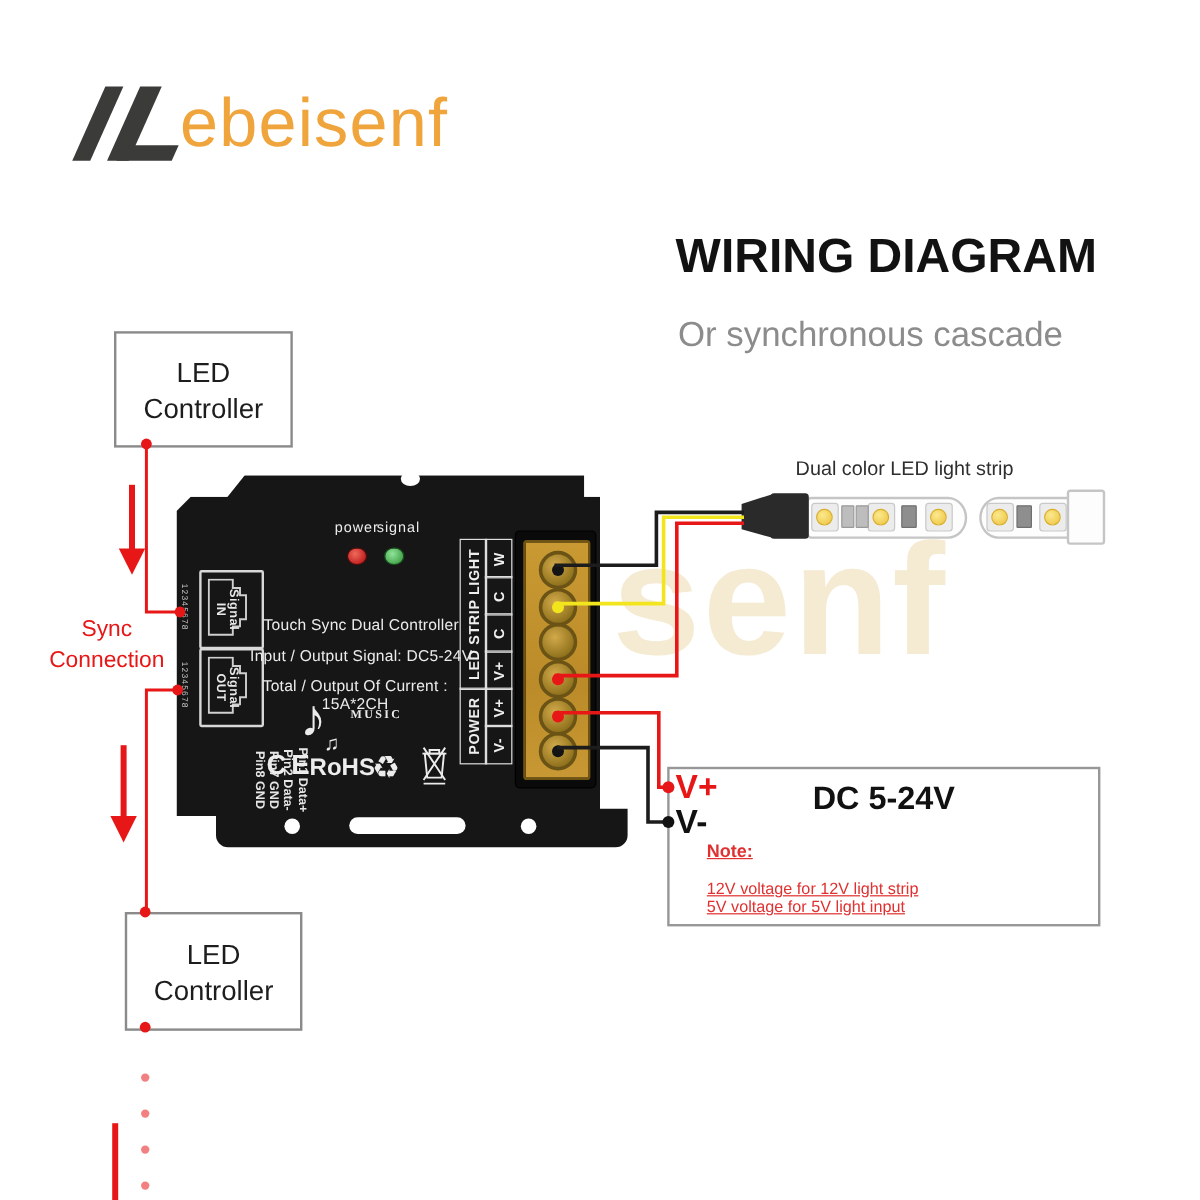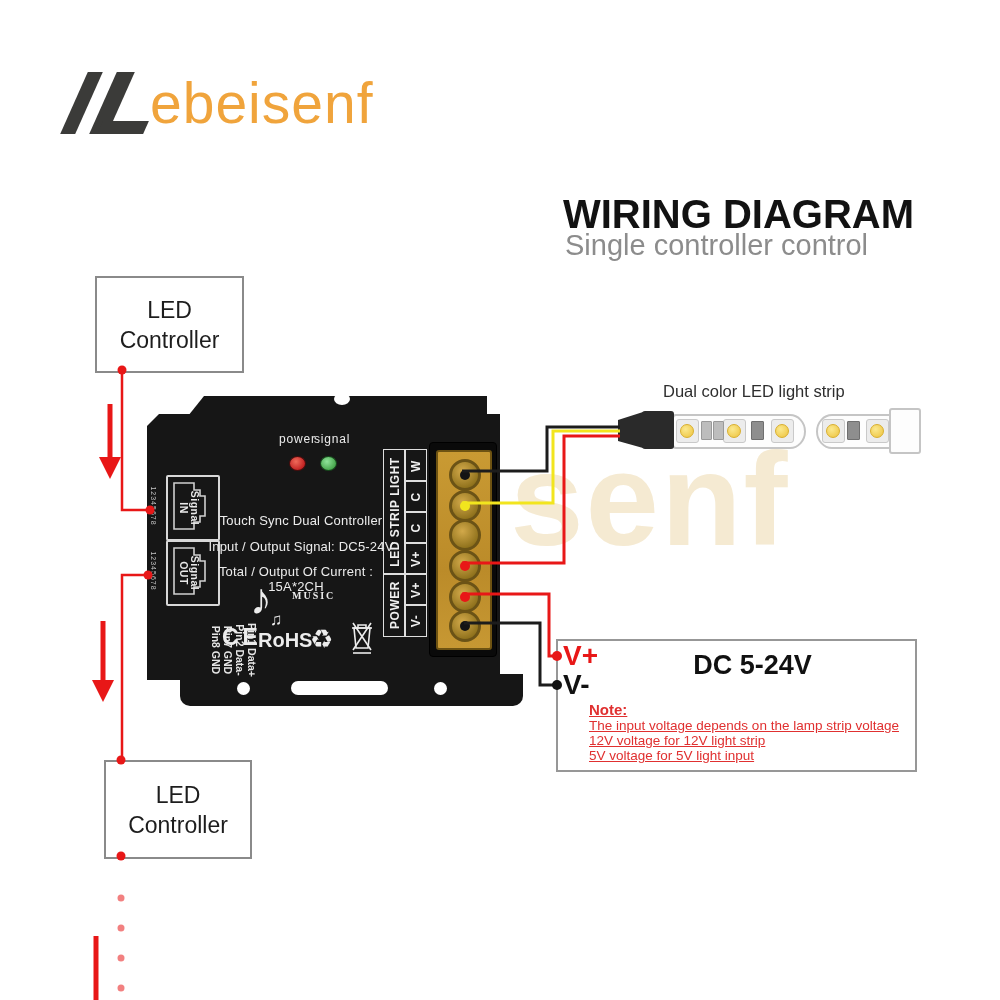--- a/index.html
+++ b/index.html
@@ -46,47 +46,51 @@
          background:radial-gradient(circle at 40% 35%,#d2a94a,#8f711c 75%);border:3px solid #6b5316;}
   .screw-core{position:absolute;left:8px;top:8px;width:10px;height:10px;border-radius:50%;}
   
   .strip-seg{position:absolute;background:#fdfdfd;border:2px solid #c5c5c5;z-index:3;}
   .chip{position:absolute;width:21px;height:22px;background:#ececec;border:1.5px solid #c9c9c9;border-radius:3px;z-index:3;}
   .chip i{position:absolute;left:3px;top:3.5px;width:12px;height:12px;border-radius:50%;display:block;
           background:radial-gradient(circle at 38% 35%,#fbe98e,#edc23c);border:1px solid #d9af2e;}
   .res{position:absolute;z-index:3;border-radius:1px;}
   
   .psu-box{position:absolute;left:556px;top:639px;width:357px;height:129px;border:2px solid #979797;background:#fff;z-index:3;}
-  .psu-title{position:absolute;width:100%;text-align:center;font-size:27px;font-weight:bold;color:#111;padding-left:16px;}
+  .psu-title{position:absolute;width:100%;text-align:center;font-size:27px;font-weight:bold;color:#111;}
   .note-red{color:var(--note_red);text-decoration:underline;}
   .vlabel{position:absolute;font-size:28px;font-weight:bold;z-index:7;}
   #wires{position:absolute;left:0;top:0;z-index:6;pointer-events:none;}
 </style>
 </head>
 <body>
 
 <div id="canvas">
 
   <div class="watermark" style="left:238px;top:424px;">ebeisenf</div>
 
   <div>
     <div class="logo-bar" style="left:74px;top:72px;width:15px;height:62px;"></div>
     <div class="logo-bar" style="left:103px;top:72px;width:18px;height:62px;"></div>
     <div class="logo-bar" style="left:100px;top:121px;width:46px;height:13px;"></div>
     <div class="logo-text" style="left:150px;top:70px;">ebeisenf</div>
   </div>
 
   <div class="title" style="left:563px;top:192px;">WIRING DIAGRAM</div>
-  <div class="subtitle" style="left:565px;top:229px;">Single controller control</div>
+  <div class="subtitle" style="left:565px;top:263px;">Or synchronous cascade</div>
 
   <div class="ctrl-box" style="left:95px;top:276px;width:145px;height:93px;">
     <div>LED</div>
     <div>Controller</div>
   </div>
 
+  <div class="sync-label" style="left:33px;top:512px;width:112px;">
+    <div>Sync</div>
+    <div>Connection</div>
+  </div>
 
   <div class="ctrl-box" style="left:104px;top:760px;width:144px;height:95px;">
     <div>LED</div>
     <div>Controller</div>
   </div>
 
   <div class="dev dev-tab abs"></div>
   <div class="dev-notch abs"></div>
   <div class="dev dev-body abs"></div>
   <div class="dev dev-flange abs"></div>
@@ -221,21 +225,20 @@
       <i></i>
     </div>
   <div class="res" style="left:701px;top:421px;width:9px;height:17px;background:#bdbdbd;border:1px solid #9a9a9a;"></div>
   <div class="res" style="left:713px;top:421px;width:9px;height:17px;background:#bdbdbd;border:1px solid #9a9a9a;"></div>
   <div class="res" style="left:751px;top:421px;width:11px;height:17px;background:#8e8e8e;border:1px solid #6f6f6f;"></div>
   <div class="res" style="left:847px;top:421px;width:11px;height:17px;background:#8e8e8e;border:1px solid #6f6f6f;"></div>
 
   <div class="psu-box">
     <div class="psu-title" style="top:9px;">DC 5-24V</div>
     <div class="note-red" style="position:absolute;left:31px;top:60px;font-size:15px;font-weight:bold;">Note:</div>
-    <div class="note-red" style="position:absolute;left:31px;top:77px;font-size:13.5px;">The input voltage depends on the lamp strip voltage</div>
     <div class="note-red" style="position:absolute;left:31px;top:92px;font-size:13.5px;">12V voltage for 12V light strip</div>
     <div class="note-red" style="position:absolute;left:31px;top:107px;font-size:13.5px;">5V voltage for 5V light input</div>
   </div>
   <div class="vlabel" style="left:563px;top:640px;color:var(--accent_red);">V+</div>
   <div class="vlabel" style="left:563px;top:669px;color:#111;">V-</div>
 
   <svg id="wires" width="1000" height="1000">
 
     <polyline points="122,370 122,510 150,510" fill="none" style="stroke:var(--accent_red);" stroke-width="2.5"></polyline>
     <polyline points="148,575 122,575 122,760" fill="none" style="stroke:var(--accent_red);" stroke-width="2.5"></polyline>

